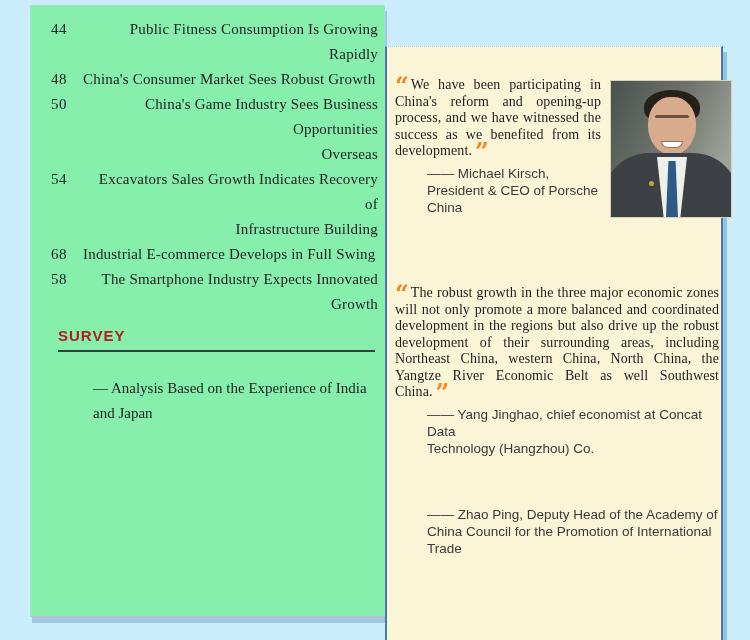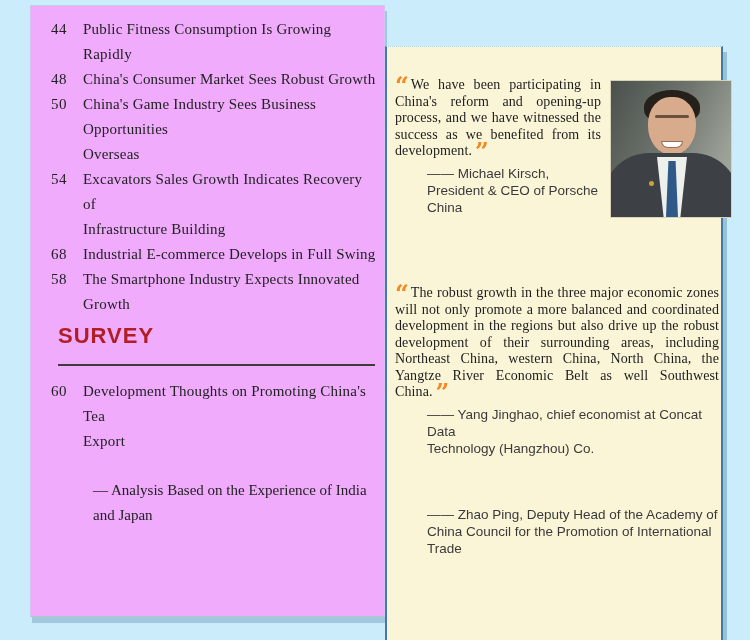--- a/index.html
+++ b/index.html
@@ -3,32 +3,32 @@
 <meta charset="utf-8">
 <style>
   * { margin:0; padding:0; box-sizing:border-box; }
   html,body { width:750px; height:640px; }
   body { background:#cbedfb; font-family:"Liberation Serif", serif; overflow:hidden; }
   .stage { position:relative; width:750px; height:640px; background:#cbedfb; }
 
   
   .white-page {
     position:absolute; left:30px; top:5px; width:355px; height:612px;
-    background:#f0abfc;
+    background:#86efac;
     border:1px dotted #bcd9e6; border-bottom:1px solid #b7c3c9;
     box-shadow:2px 6px 0 rgba(125,170,198,.55);
     padding:11px 6px 0 20px;
   }
   .toc-entry { display:flex; align-items:flex-start; font-size:15px; line-height:25px; color:#222; }
   .toc-num { width:32px; flex:none; letter-spacing:.5px; }
-  .toc-title { white-space:pre-line; letter-spacing:.2px; }
+  .toc-title { white-space:pre-line; letter-spacing:.2px;text-align:right; }
   .survey-heading {
     margin:9px 3px 0 7px; font-family:"Liberation Sans", sans-serif; font-weight:bold;
-    font-size:22px; letter-spacing:1px; color:#af1e23;
-    border-bottom:2px solid #3c3c3c; padding-bottom:18px; line-height:20px;
+    font-size:15px; letter-spacing:1px; color:#af1e23;
+    border-bottom:2px solid #3c3c3c; padding-bottom:4px; line-height:20px;
   }
   .survey-block { margin-top:13px; }
   .toc-subtitle { margin-left:42px; font-size:15px; line-height:25px; color:#222;margin-top:24px; }
 
   
   .yellow-panel {
     position:absolute; left:385px; top:8px; width:338px; height:609px;
     background:#fbf5d8;
     border:2px solid #4677ac; border-top:1px dotted #b2d4e2;
     box-shadow:4px 6px 0 rgba(110,160,190,.55);
@@ -95,25 +95,20 @@
       <span class="toc-title">Industrial E-commerce Develops in Full Swing</span>
     </div>
     <div class="toc-entry">
       <span class="toc-num">58</span>
       <span class="toc-title">The Smartphone Industry Expects Innovated Growth</span>
     </div>
 
     <div class="survey-heading">SURVEY</div>
 
     <div class="survey-block">
-      <div class="toc-entry">
-        <span class="toc-num">60</span>
-        <span class="toc-title">Development Thoughts on Promoting China's Tea
-Export</span>
-      </div>
       <div class="toc-subtitle">— Analysis Based on the Experience of India and Japan</div>
     </div>
 
   </div>
 
   <div class="yellow-panel">
 
     <div class="quote quote-1">
       <div class="q1-row">
         <div class="q1-left">

